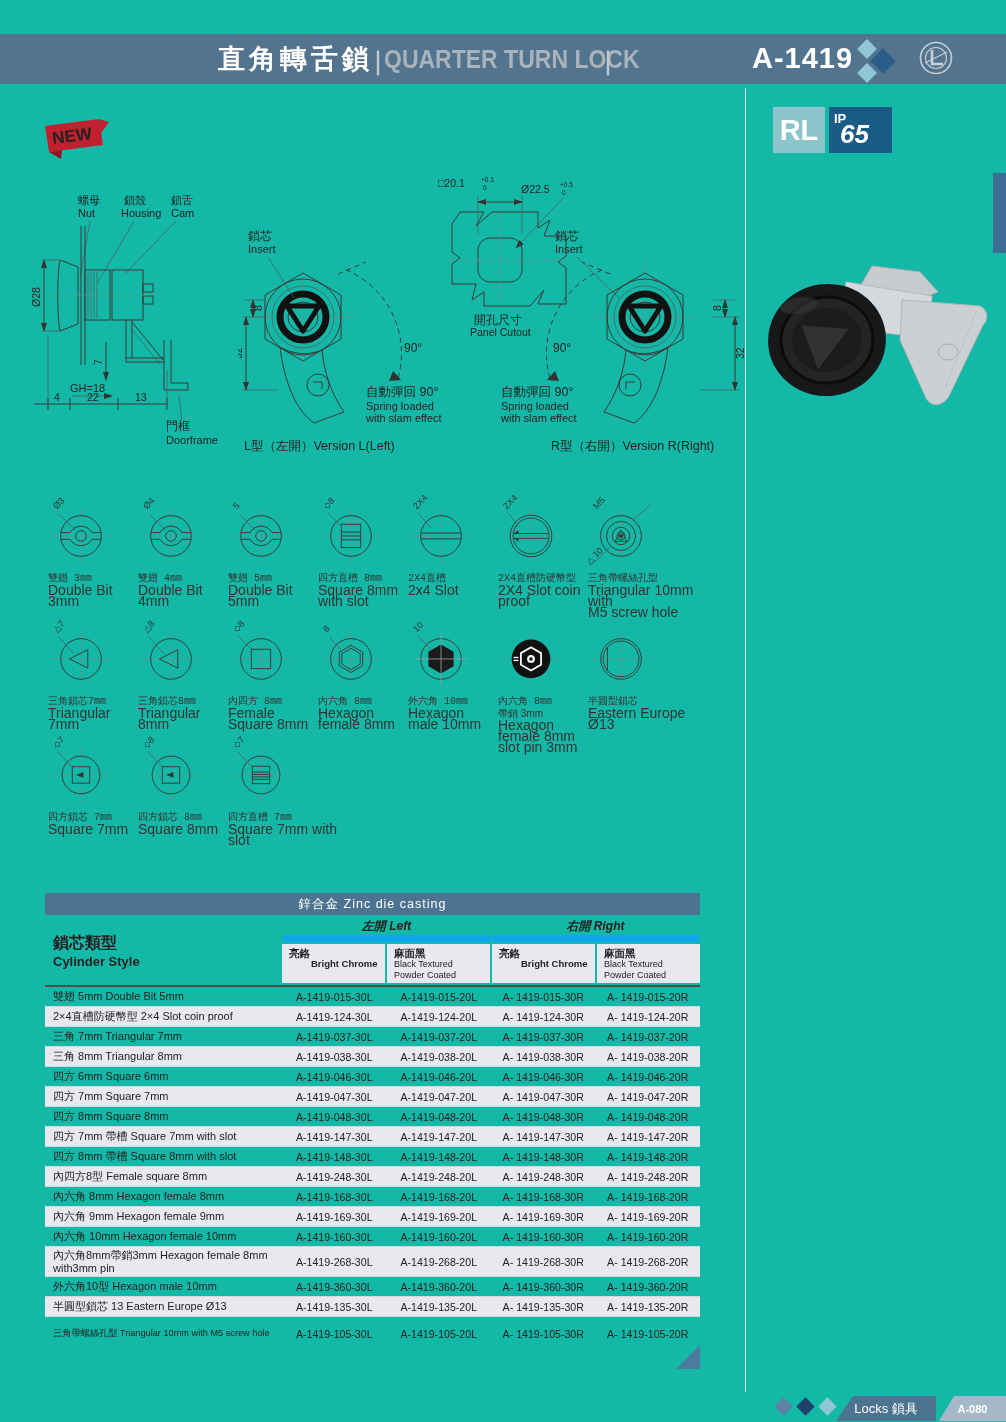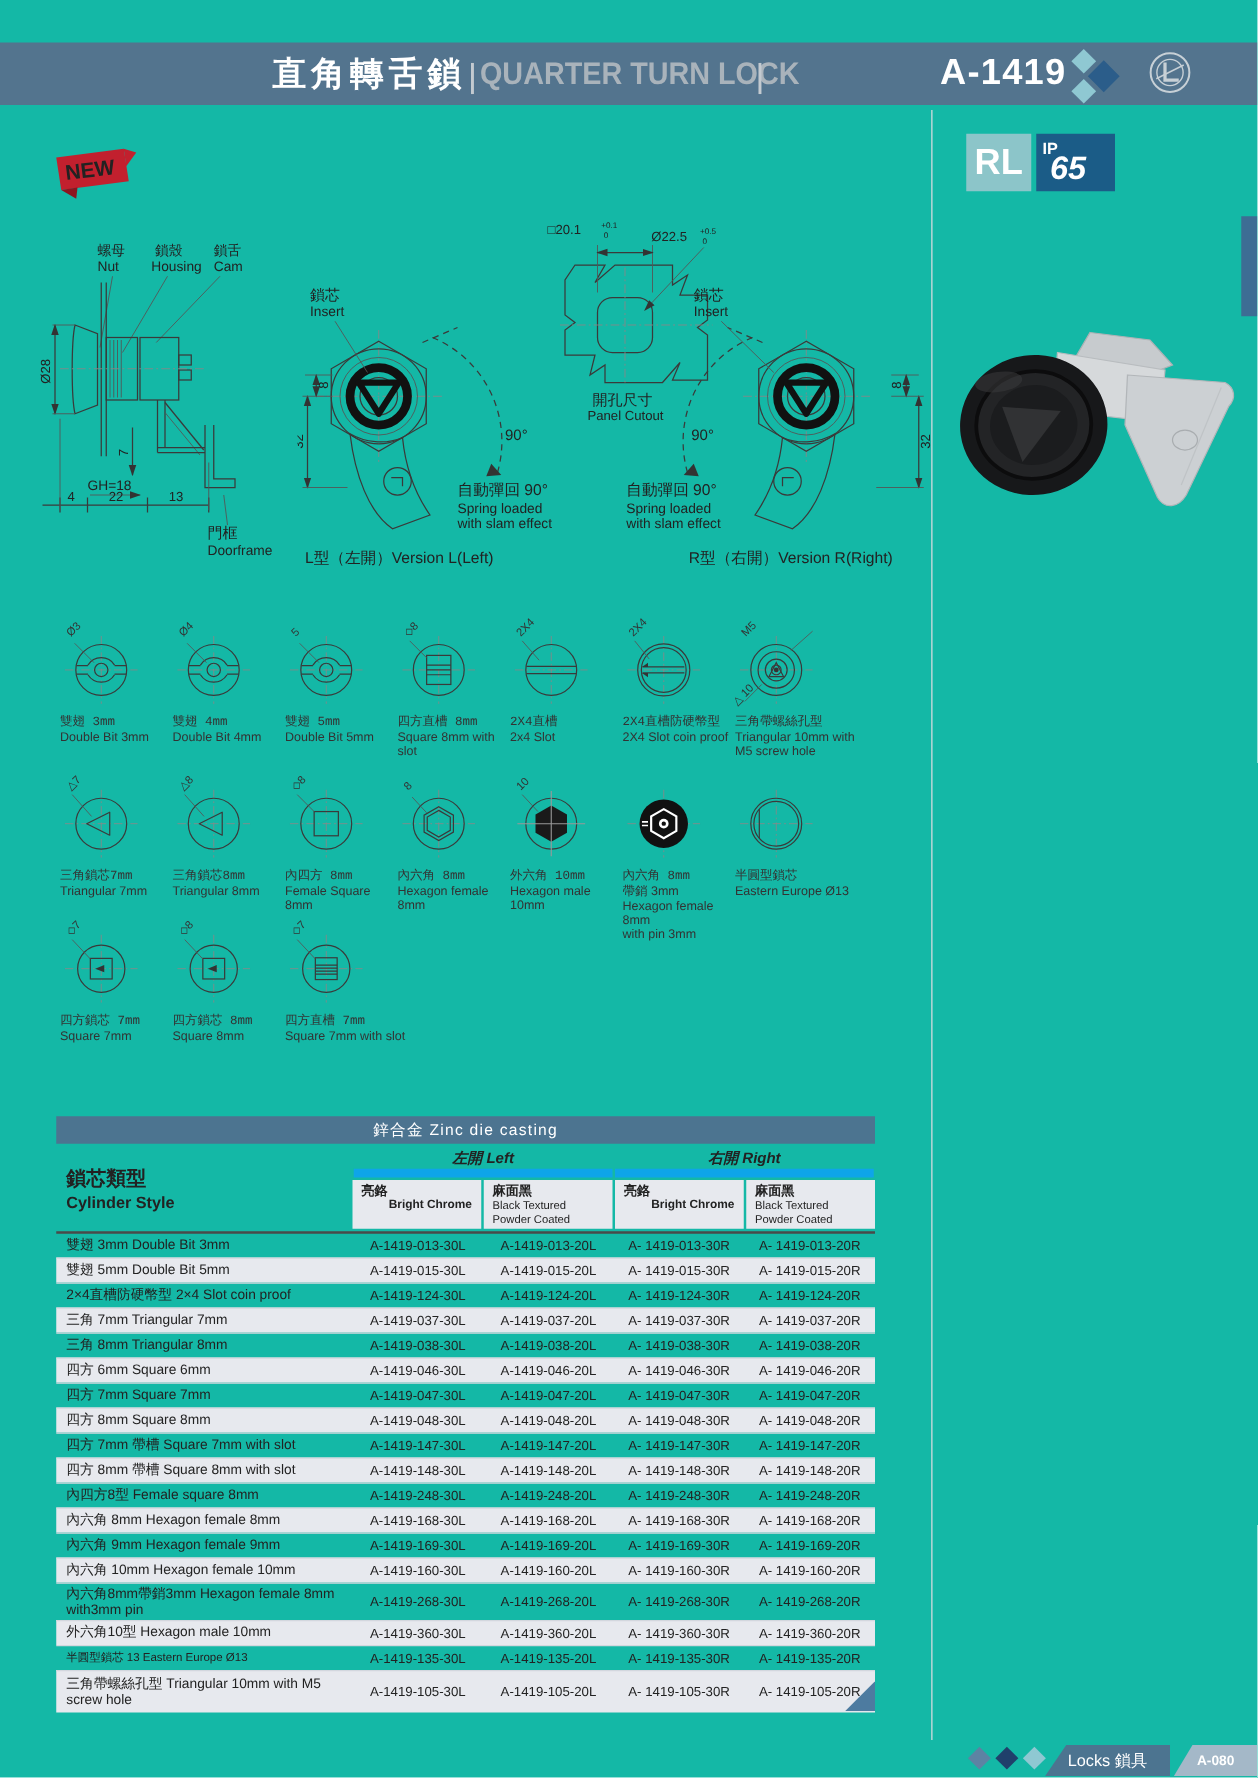--- a/index.html
+++ b/index.html
@@ -38,21 +38,21 @@
 
   
   .cyl-row{position:absolute;left:48px;display:flex;}
   .cyl{position:relative;width:90px;}
   .cyl:last-child{width:110px;}
   .cyl-svg{width:62px;height:62px;display:block;margin-left:2px;}
   .cyl .dim{position:absolute;left:3px;top:1px;font-size:9px;color:#333;transform:rotate(-45deg);transform-origin:left top;}
   .cyl .dim2{position:absolute;left:-4px;top:56px;font-size:9px;color:#333;transform:rotate(-45deg);transform-origin:left top;}
   .cyl .cl1{font-size:10px;color:#333;margin-top:8px;line-height:12px;font-family:Liberation Mono, monospace;}
   .cyl .cl2{font-size:10px;color:#333;line-height:12px;}
-  .cyl .cl3,.cyl .cl4{font-size:10px;color:#333;line-height:11px;}
+  .cyl .cl3,.cyl .cl4{font-size:14px;color:#333;line-height:11px;}
 
   
   .tbl{left:45px;top:893px;width:655px;}
   .tbar{height:22px;background:#4c7490;color:#fff;font-size:12.5px;display:flex;align-items:center;justify-content:center;letter-spacing:1px;}
   .thead{display:flex;margin-top:2px;border-bottom:2px solid #4a4a4a;}
   .th-style{width:237px;display:flex;flex-direction:column;justify-content:center;padding-left:8px;box-sizing:border-box;}
   .th-style .a{font-size:16px;font-weight:bold;}
   .th-style .b{font-size:13px;font-weight:bold;}
   .th-right{width:418px;}
   .th-groups{display:flex;height:25px;}
@@ -540,21 +540,21 @@
 
     <div class="cyl">
       <span class="dim"></span>
       <span class="dim2"></span>
       <svg class="cyl-svg" viewBox="0 0 64 64">
           <use href="#cyl-hexfpin"></use>
         </svg>
       <div class="cl1">內六角 8mm</div>
       <div class="cl2">帶銷 3mm</div>
       <div class="cl3">Hexagon female 8mm</div>
-      <div class="cl4">with pin 3mm</div>
+      <div class="cl4">slot pin 3mm</div>
     </div>
 
     <div class="cyl">
       <span class="dim"></span>
       <span class="dim2"></span>
       <svg class="cyl-svg" viewBox="0 0 64 64">
           <use href="#cyl-ee"></use>
         </svg>
       <div class="cl1">半圓型鎖芯</div>
       <div class="cl2"></div>
@@ -619,27 +619,20 @@
           </div>
           <div class="th-sub">
             <div class="z">麻面黑</div>
             <div class="e">Black Textured</div>
             <div class="e">Powder Coated</div>
           </div>
         </div>
       </div>
     </div>
     <div id="table-body">
-    <div class="trow">
-      <div class="tc style">雙翅 3mm Double Bit 3mm</div>
-      <div class="tc code">A-1419-013-30L</div>
-      <div class="tc code">A-1419-013-20L</div>
-      <div class="tc code">A- 1419-013-30R</div>
-      <div class="tc code">A- 1419-013-20R</div>
-    </div>
 
 
     <div class="trow">
       <div class="tc style">雙翅 5mm Double Bit 5mm</div>
       <div class="tc code">A-1419-015-30L</div>
       <div class="tc code">A-1419-015-20L</div>
       <div class="tc code">A- 1419-015-30R</div>
       <div class="tc code">A- 1419-015-20R</div>
     </div>
 

